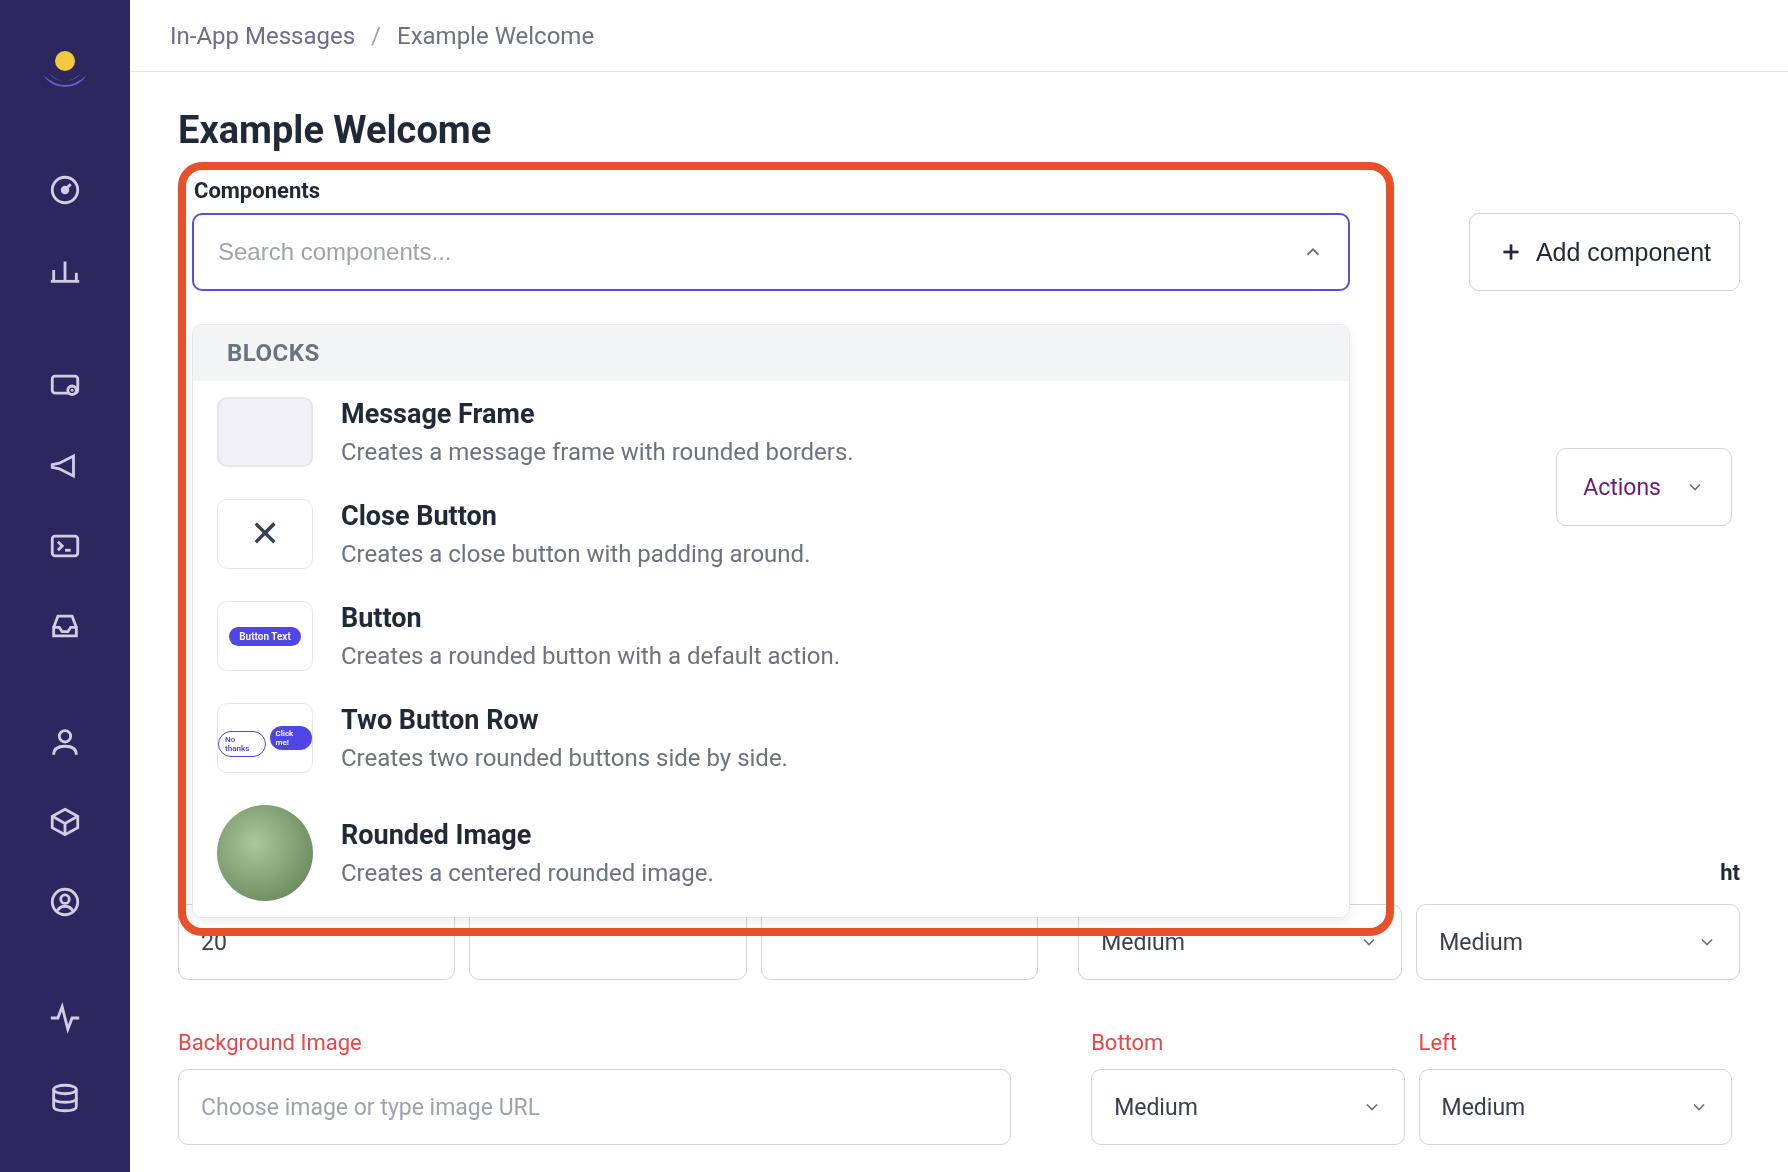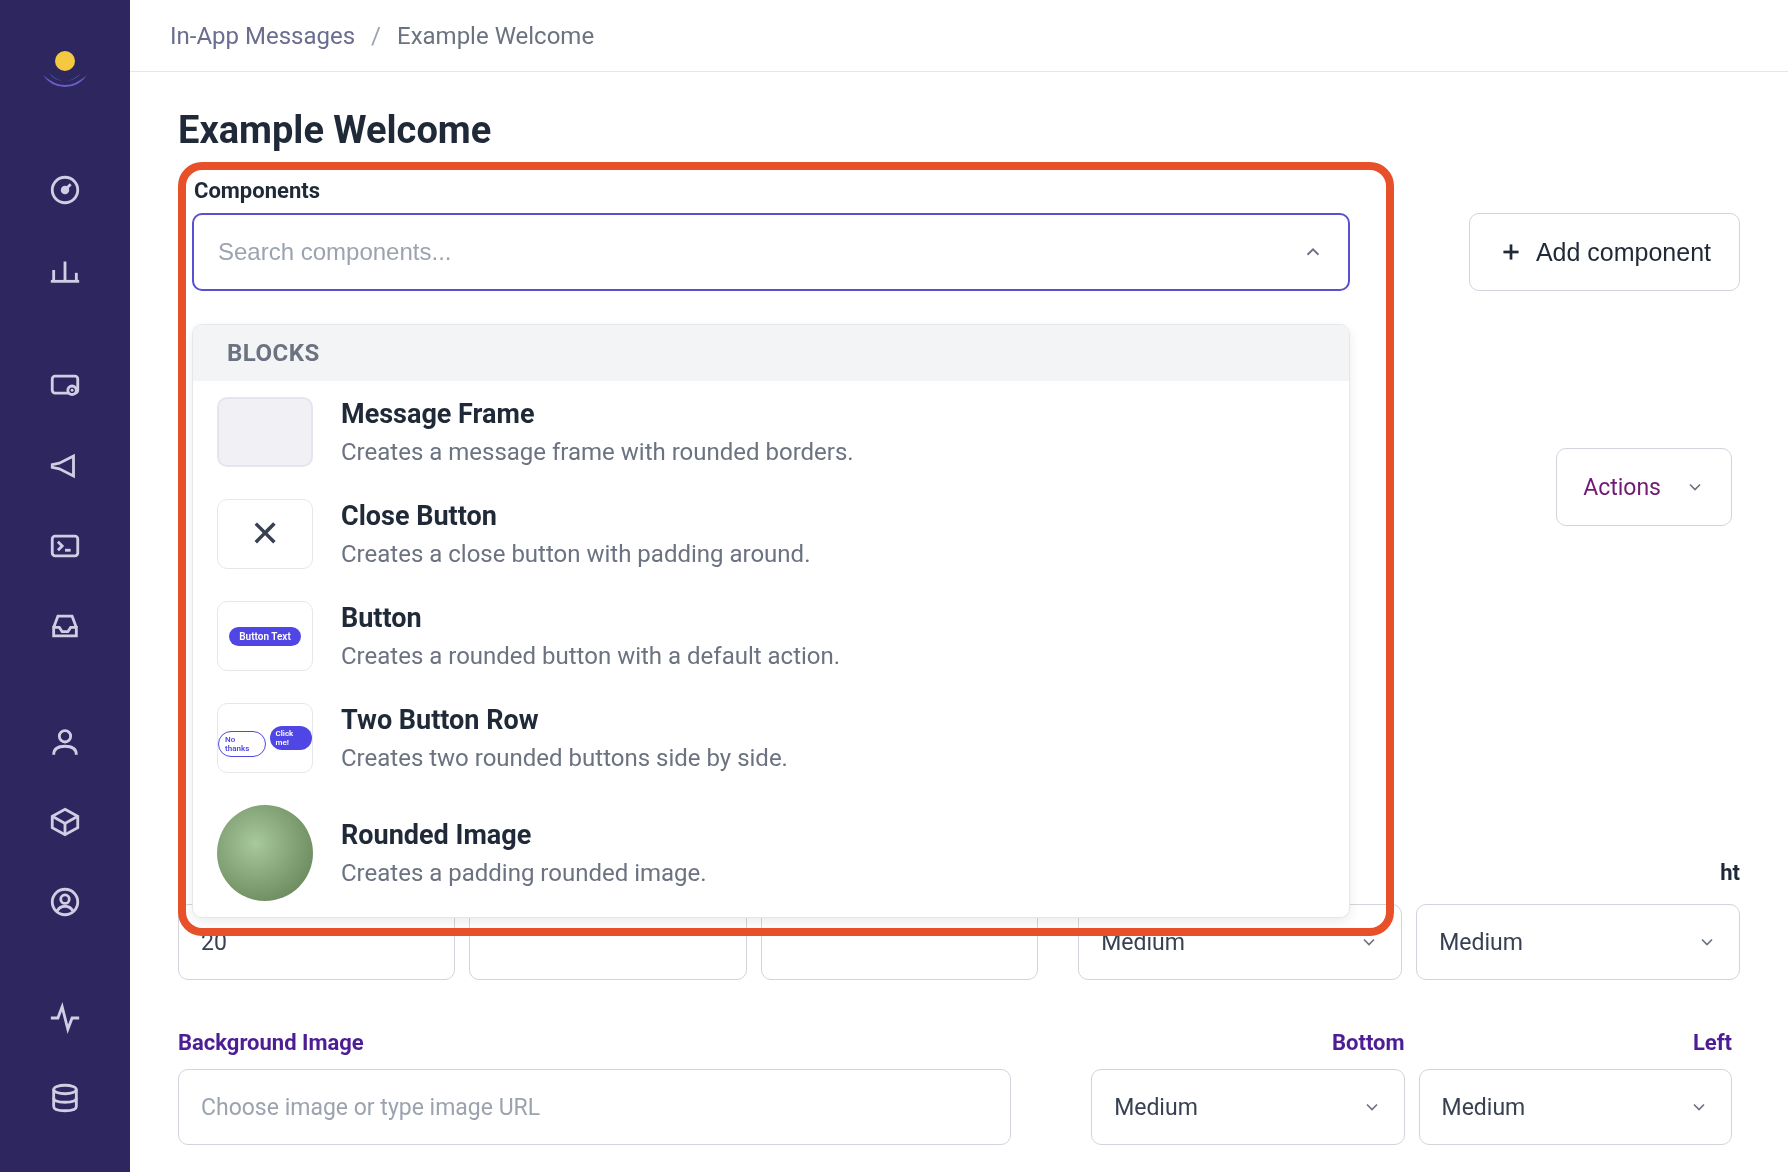--- a/index.html
+++ b/index.html
@@ -43,21 +43,21 @@
 .block-thumb { width: 96px; height: 70px; border: 1px solid #e5e7eb; border-radius: 10px; background: #fff; display: flex; align-items: center; justify-content: center; flex-shrink: 0; overflow: hidden; }
 .block-thumb.frame { background: #f1f0f5; border: 2px solid #e6e4ef; }
 .block-thumb.round-img { border-radius: 50%; width: 96px; height: 96px; background: radial-gradient(circle at 40% 40%, #a8c99b, #5b7a4e); border: none; }
 .block-name { font-size: 27px; font-weight: 700; color: #1f2937; }
 .block-desc { font-size: 24px; color: #6b7280; margin-top: 8px; }
 .btn-pill { background: #4f46e5; color: #fff; font-size: 10px; padding: 4px 10px; border-radius: 999px; font-weight: 600; }
 .two-btn { display: flex; gap: 4px; align-items: center; }
 .two-btn .pill-outline { border: 1px solid #4f46e5; color: #4f46e5; background: #fff; font-size: 8px; padding: 3px 6px; border-radius: 999px; font-weight: 600; margin-top: 12px; }
 .two-btn .pill-fill { background: #4f46e5; color: #fff; font-size: 8px; padding: 3px 6px; border-radius: 999px; font-weight: 600; }
 .x-icon { font-size: 36px; color: #374151; font-weight: 300; }
-.field-label { font-size: 22px; font-weight: 700; color: #4c1d95; margin-bottom: 14px; }
+.field-label { font-size: 22px; font-weight: 400; color: #ef4444; margin-bottom: 14px; }
 .field-input { width: 100%; height: 76px; border: 1px solid #d1d5db; border-radius: 10px; padding: 0 22px; font-size: 23px; color: #374151; display:flex; align-items:center; justify-content: space-between; }
 .field-input.placeholder { color: #9ca3af; }
 .chev-down { width: 20px; height: 20px; }
 
 .partial-row { display: flex; gap: 40px; padding: 0 48px; position: absolute; top: 904px; width: calc(100% - 130px); }
 .partial-left { flex: 1.3; display:flex; gap:14px; }
 .partial-right { flex: 1; display:flex; gap:14px; }
 
 .peek-label { position:absolute; font-size:22px; font-weight:700; color:#1f2937; }
 
@@ -224,21 +224,21 @@
           <div>
             <div class="block-name">Two Button Row</div>
             <div class="block-desc">Creates two rounded buttons side by side.</div>
           </div>
         </div>
 
         <div class="block-item">
           <div class="block-thumb round-img"></div>
           <div>
             <div class="block-name">Rounded Image</div>
-            <div class="block-desc">Creates a padding rounded image.</div>
+            <div class="block-desc">Creates a centered rounded image.</div>
           </div>
         </div>
       </div>
     </div>
 
     <div class="actions-btn">
       <span>Actions</span>
       <svg class="chev-down" viewBox="0 0 24 24" fill="none" stroke="#6b7280" stroke-width="2">
           <polyline points="6,9 12,15 18,9"></polyline>
         </svg>
@@ -279,21 +279,21 @@
       </div>
     </div>
 
     <div style="position:absolute; top:1030px; left:178px; right:56px; display:flex; gap:80px;">
       <div style="flex:1.3">
         <div class="field-label">Background Image</div>
         <div class="field-input placeholder">
           <span>Choose image or type image URL</span>
         </div>
       </div>
-      <div style="flex:1; display:flex; gap:14px;text-align:right;">
+      <div style="flex:1; display:flex; gap:14px;">
         <div style="flex:1">
           <div class="field-label">Bottom</div>
           <div class="field-input">
             <span>Medium</span>
             <svg class="chev-down" viewBox="0 0 24 24" fill="none" stroke="#6b7280" stroke-width="2">
                 <polyline points="6,9 12,15 18,9"></polyline>
               </svg>
           </div>
         </div>
         <div style="flex:1">

